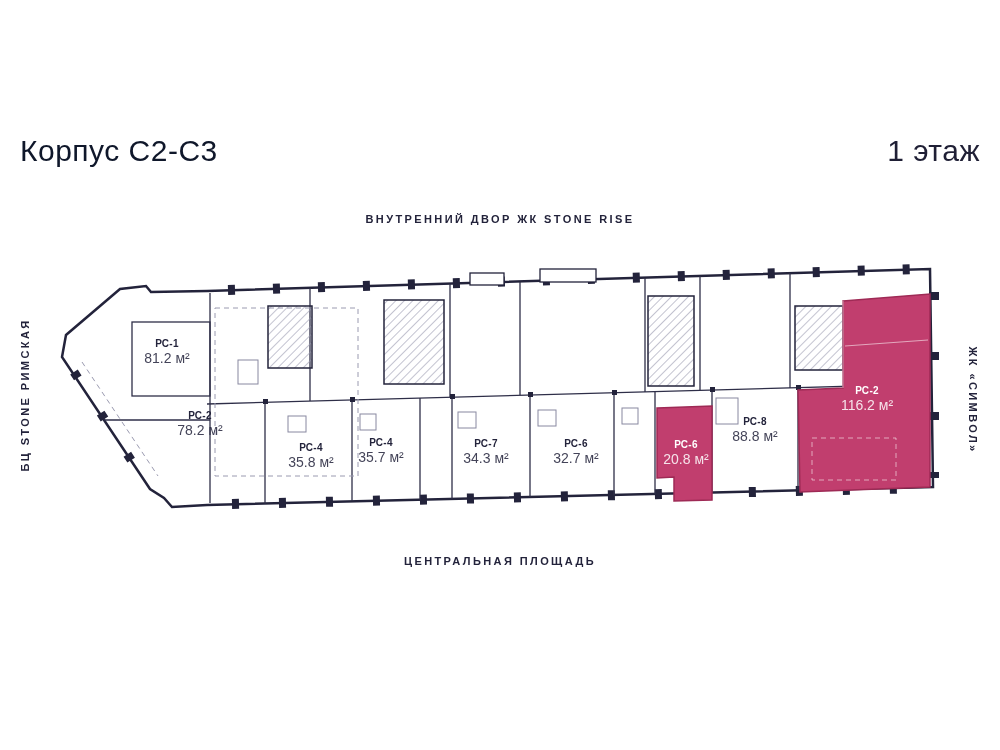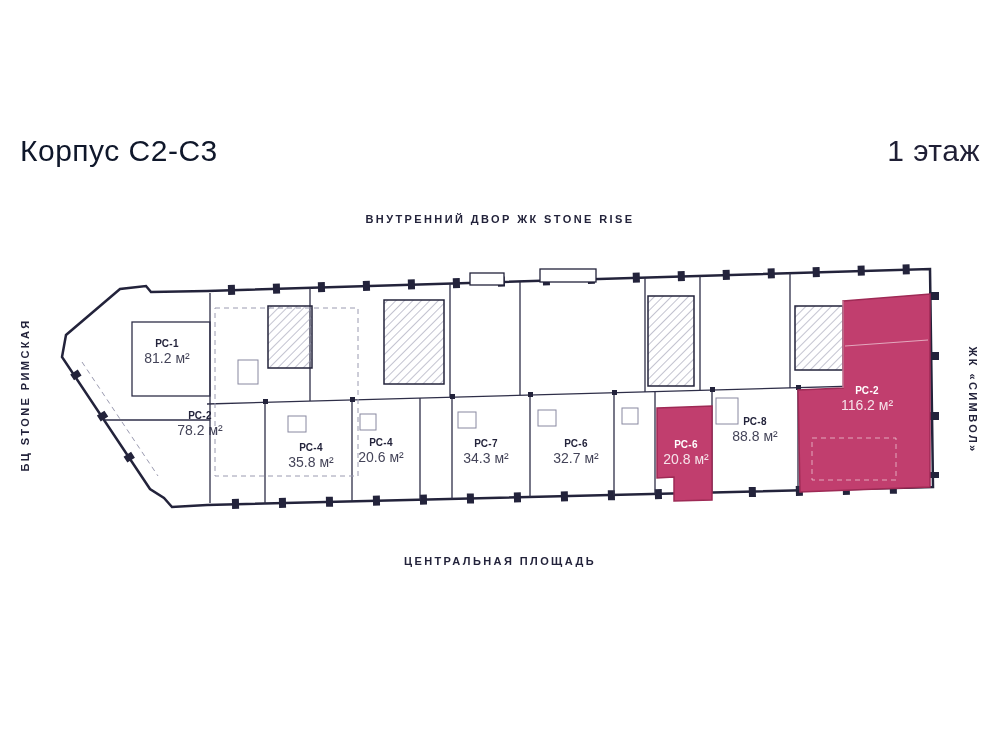--- a/index.html
+++ b/index.html
@@ -126,21 +126,21 @@
   <div class="unit-label" style="left:200px;top:424px;">
     <div class="u-name">РС-2</div>
     <div class="u-area">78.2 м²</div>
   </div>
   <div class="unit-label" style="left:311px;top:456px;">
     <div class="u-name">РС-4</div>
     <div class="u-area">35.8 м²</div>
   </div>
   <div class="unit-label" style="left:381px;top:451px;">
     <div class="u-name">РС-4</div>
-    <div class="u-area">20.6 м²</div>
+    <div class="u-area">35.7 м²</div>
   </div>
   <div class="unit-label" style="left:486px;top:452px;">
     <div class="u-name">РС-7</div>
     <div class="u-area">34.3 м²</div>
   </div>
   <div class="unit-label" style="left:576px;top:452px;">
     <div class="u-name">РС-6</div>
     <div class="u-area">32.7 м²</div>
   </div>
   <div class="unit-label hl" style="left:686px;top:453px;">

